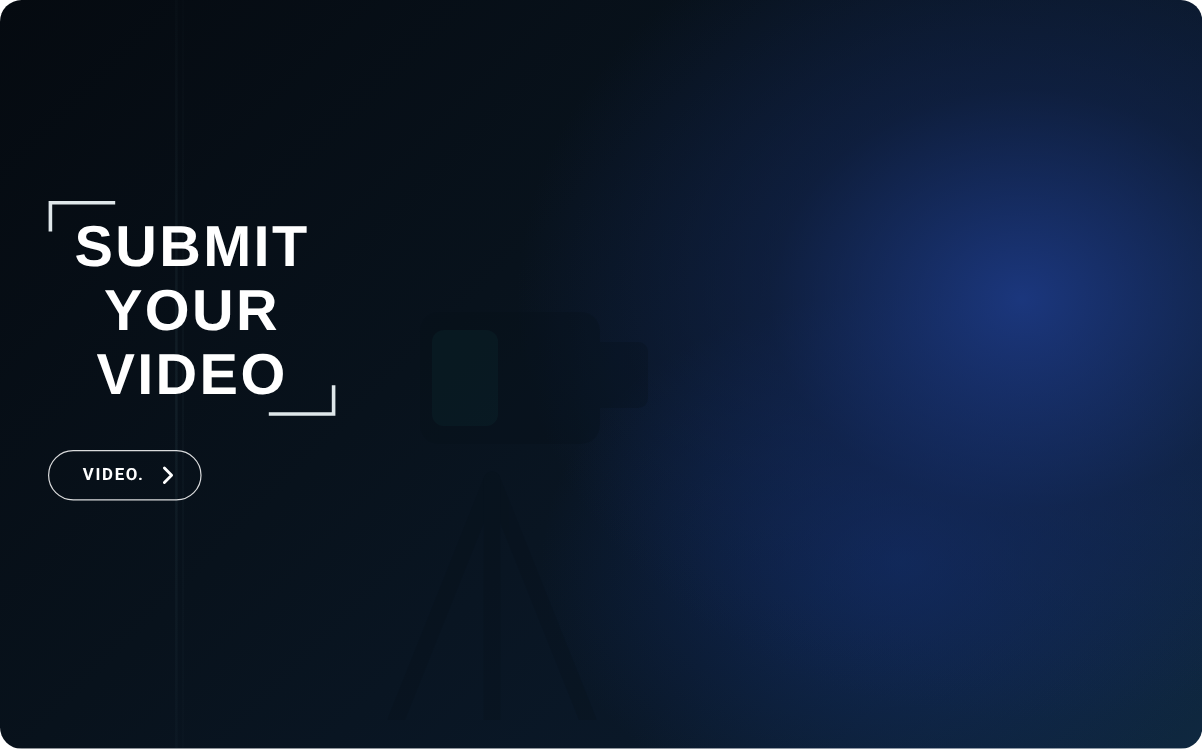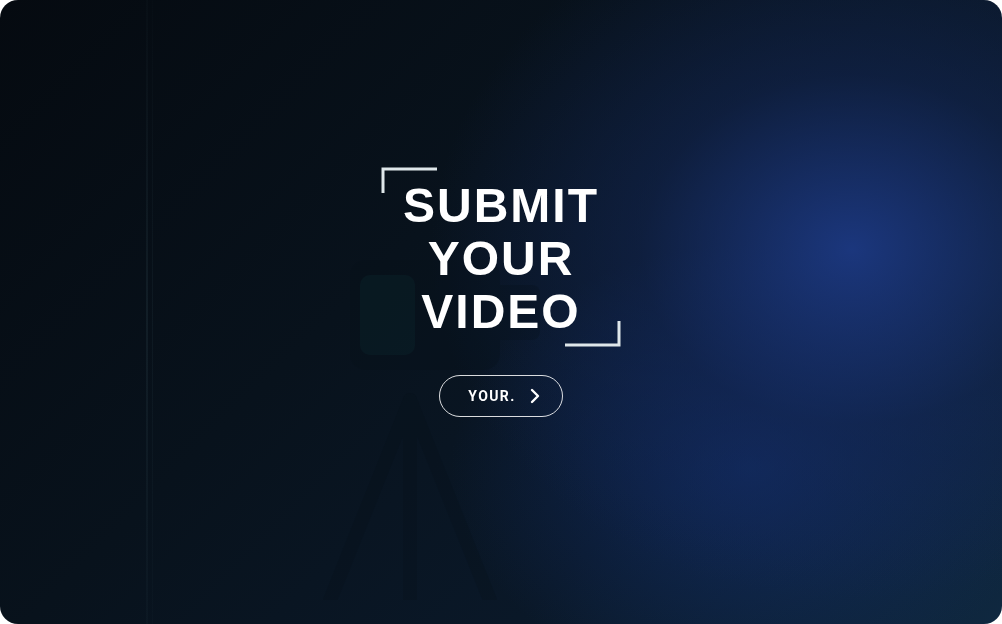--- a/index.html
+++ b/index.html
@@ -43,21 +43,21 @@
       width: 300px;
       height: 400px;
       pointer-events: none;
       opacity: 0.25;
     }
     .content {
       position: absolute;
       top: 0; left: 0; right: 0; bottom: 0;
       display: flex;
       flex-direction: column;
-      align-items: center;
+      align-items: flex-start;
       justify-content: center;
       padding: 20px 40px 60px 40px;
       border-radius: 16px;
     }
     .logo {
       width: 240px;
       margin-bottom: 28px;
       position: relative;
     }
     .logo svg { display: block; }
@@ -126,21 +126,21 @@
           }
         </style>
         <text x="120" y="55" text-anchor="middle" class="logotxt" font-size="48">SUBMIT</text>
         <text x="120" y="108" text-anchor="middle" class="logotxt" font-size="48">YOUR</text>
         <text x="120" y="161" text-anchor="middle" class="logotxt" font-size="48">VIDEO</text>
       </svg>
     </div>
 
 
     <button class="cta">
-      <span>YOUR.</span>
+      <span>VIDEO.</span>
       <span class="chev">
         <svg width="10" height="16" viewBox="0 0 10 16">
           <polyline points="2,2 8,8 2,14" fill="none" stroke="#fff" stroke-width="2.4" stroke-linecap="round" stroke-linejoin="round"></polyline>
         </svg>
       </span>
     </button>
 
   </div>
 </div>
 

